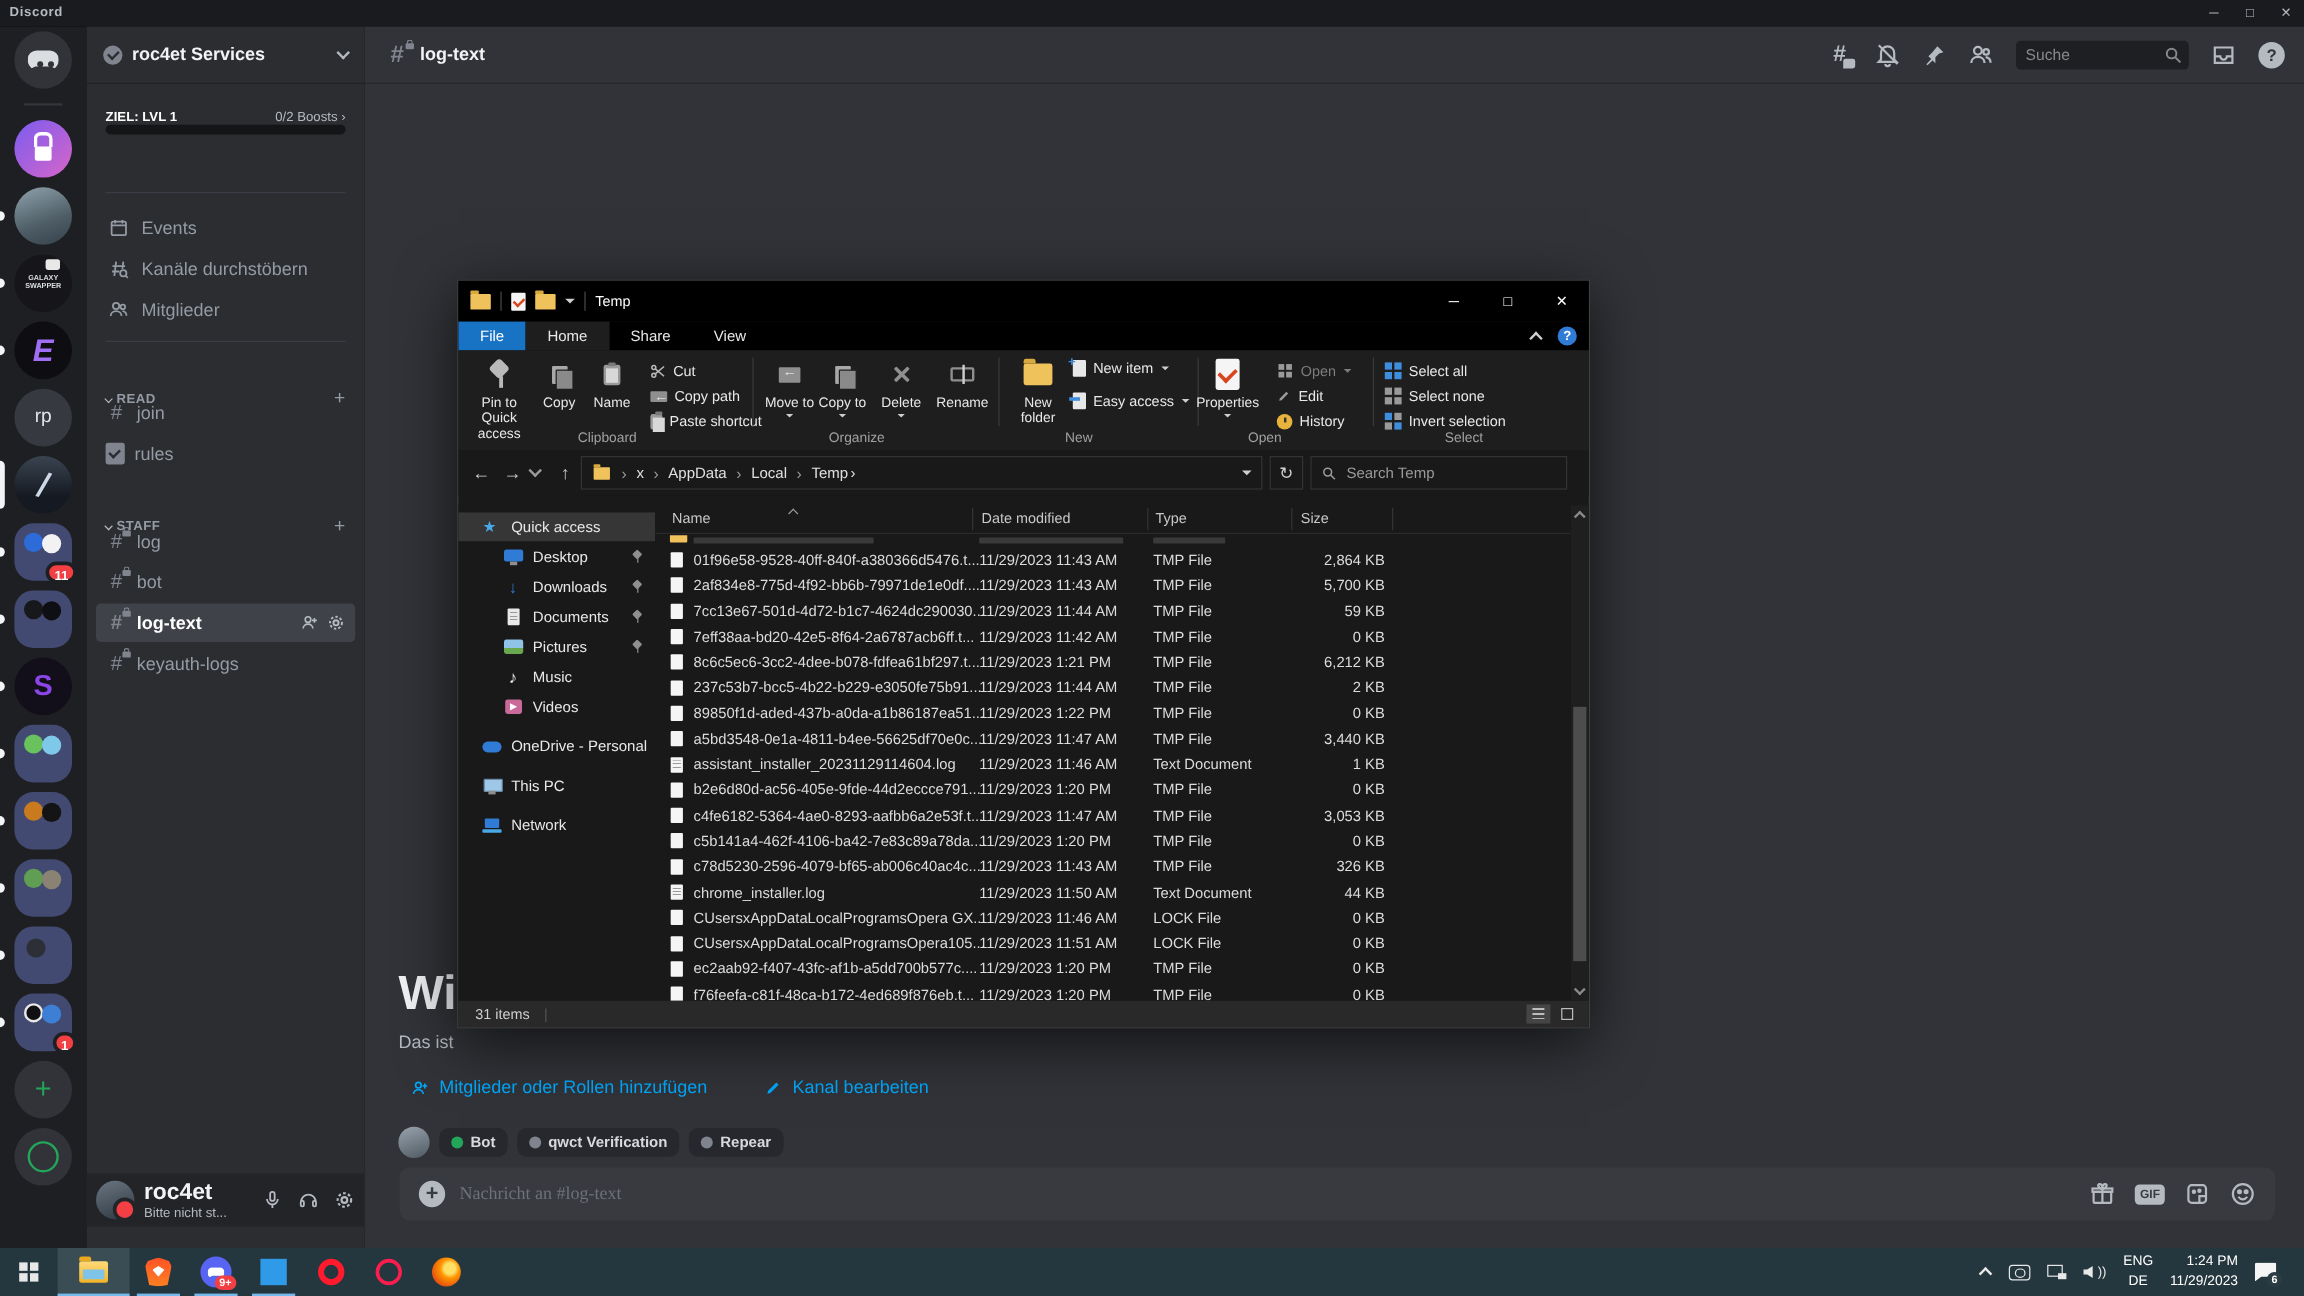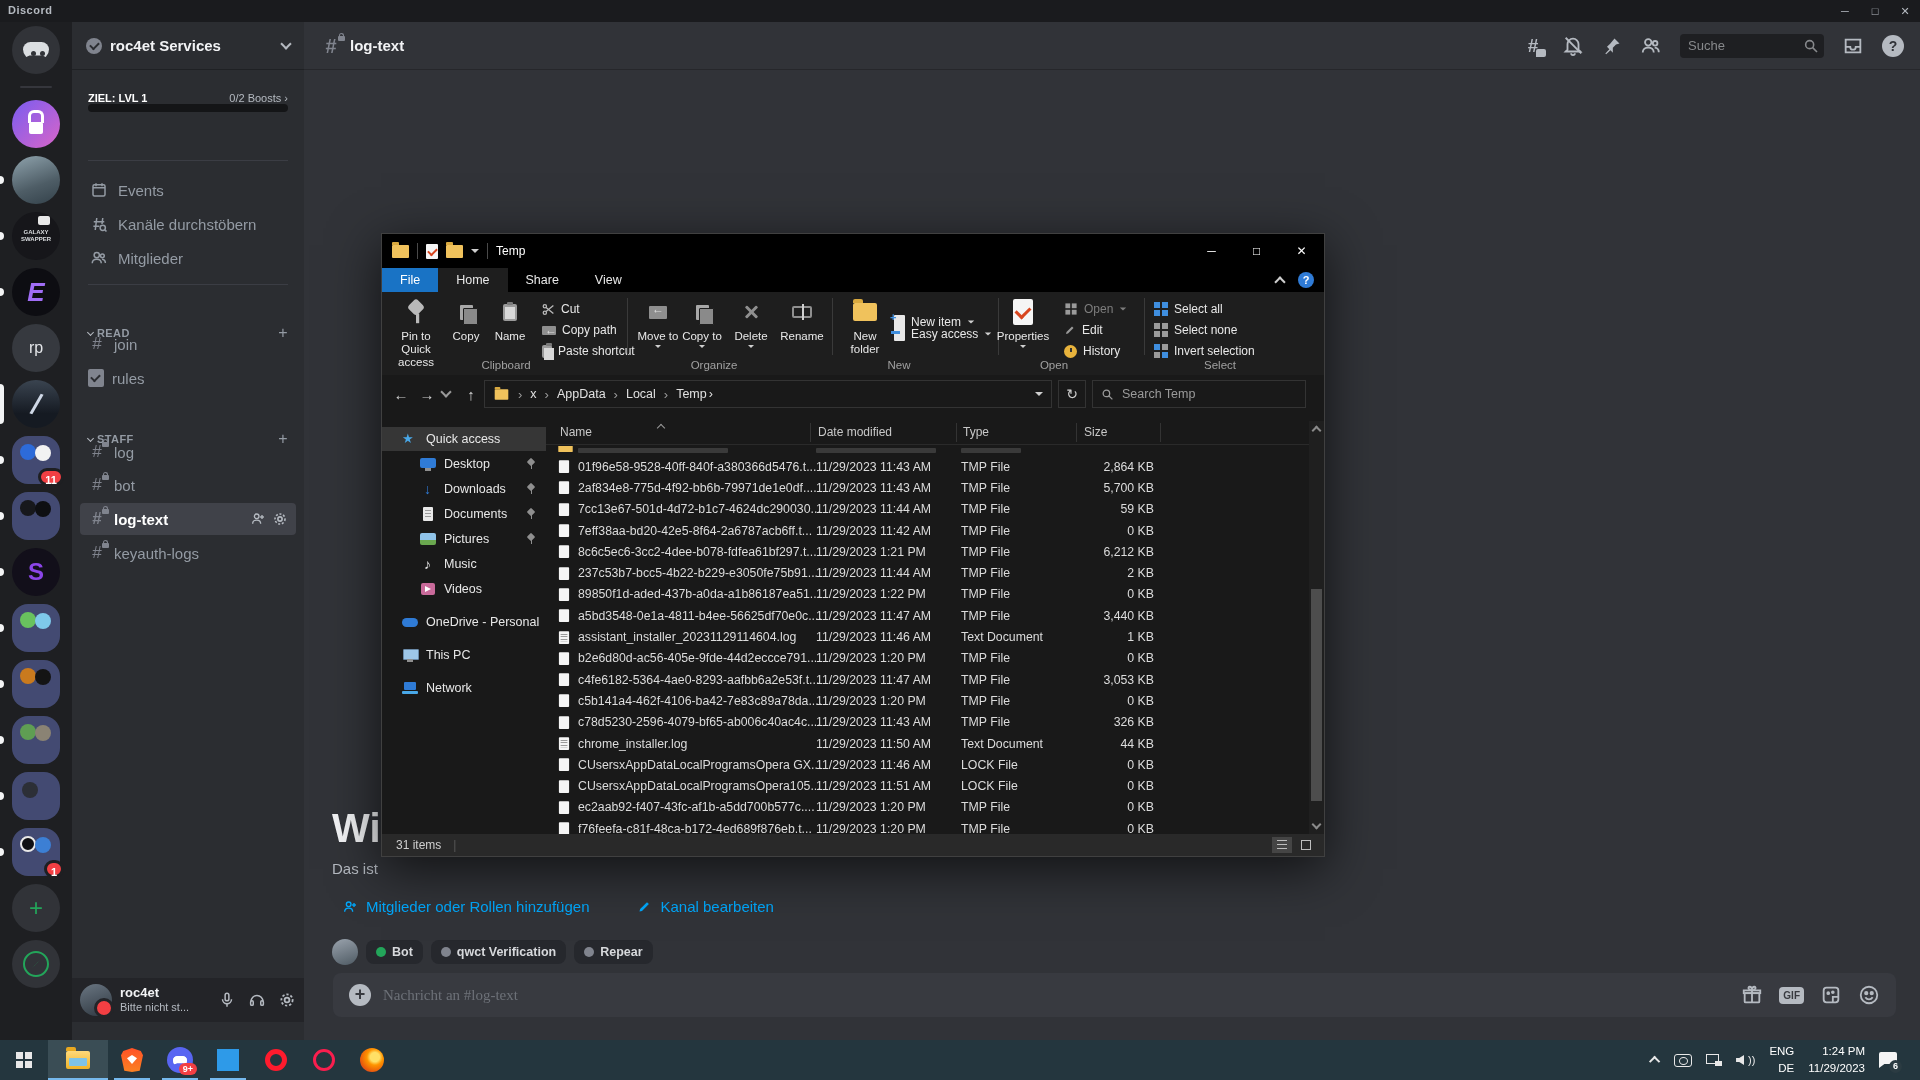--- a/index.html
+++ b/index.html
@@ -81,21 +81,21 @@
 .mlock{position:absolute;right:-3px;top:0;width:7px;height:5px;background:#80848e;border-radius:1px;}
 .mlock::before{content:'';position:absolute;left:1px;top:-3px;width:3px;height:3px;border:1.3px solid #80848e;border-bottom:none;border-radius:3px 3px 0 0;}
 .book-ic{width:16px;height:18px;background:#80848e;border-radius:2px;position:relative;flex:none;}
 .book-ic::after{content:'';position:absolute;left:3px;top:5px;width:7px;height:4px;border-left:2px solid #2b2d31;border-bottom:2px solid #2b2d31;transform:rotate(-45deg);}
 .ch-actions{margin-left:auto;display:flex;gap:6px;align-items:center;}
 
 #userbar{position:absolute;left:0;bottom:18px;width:232px;height:44px;background:#232428;display:flex;align-items:center;padding:0 8px;gap:8px;}
 #uav{width:32px;height:32px;border-radius:50%;background:linear-gradient(160deg,#6a7682,#2e3740);position:relative;flex:none;}
 #uav::after{content:'';position:absolute;right:-2px;bottom:-2px;width:14px;height:14px;border-radius:50%;background:#f23f43;border:3px solid #232428;}
 #uinfo{line-height:1.15;}
-#uname{color:#f2f3f5;font-size:13px;font-weight:600;}
+#uname{color:#f2f3f5;font-size:19px;font-weight:600;}
 #ustatus{color:#b5bac1;font-size:11px;}
 #uicons{margin-left:auto;display:flex;gap:12px;}
 
 #main{position:absolute;left:304px;top:22px;width:1616px;height:1018px;background:#313338;}
 #mheader{position:absolute;left:0;top:0;width:1616px;height:48px;border-bottom:1px solid #26272b;display:flex;align-items:center;padding:0 16px;}
 #mtitle{display:flex;align-items:center;gap:8px;color:#f2f3f5;font-weight:bold;font-size:15px;}
 #mtitle .ch-ic{font-size:20px;color:#80848e;width:22px;}
 #hicons{position:absolute;right:16px;display:flex;align-items:center;gap:18px;}
 #hsearch{width:144px;height:24px;background:#1e1f22;border:none;border-radius:4px;color:#dbdee1;font-size:13px;padding:0 26px 0 8px;}
 #hsearch::placeholder{color:#87898c;}
@@ -281,21 +281,21 @@
 .ff-ic{width:24px;height:24px;border-radius:50%;background:radial-gradient(circle at 62% 38%,#ffe066 0 22%,#ff9500 38%,#e8590c 70%,#b3326e 100%);}
 #tray{margin-left:auto;display:flex;align-items:center;gap:14px;padding-right:12px;color:#fff;}
 .tr-chev{width:8px;height:8px;border-left:2px solid #e8e8e8;border-top:2px solid #e8e8e8;transform:rotate(45deg) translateY(2px);}
 .cam-ic{width:18px;height:13px;border:1.5px solid #e8e8e8;border-radius:3px;position:relative;}
 .cam-ic::after{content:'';position:absolute;left:4px;top:2px;width:7px;height:6px;border:1.5px solid #e8e8e8;border-radius:50%;}
 .net-ic{width:16px;height:12px;position:relative;}
 .net-ic::before{content:'';position:absolute;left:0;top:0;width:11px;height:8px;border:1.5px solid #e8e8e8;}
 .net-ic::after{content:'';position:absolute;right:0;bottom:0;width:7px;height:5px;background:#e8e8e8;}
 .vol-ic{width:8px;height:10px;background:#e8e8e8;clip-path:polygon(0 30%,40% 30%,100% 0,100% 100%,40% 70%,0 70%);position:relative;}
 .vol-w{color:#e8e8e8;font-size:11px;margin-left:-10px;}
-.lang{font-size:11.5px;line-height:1.45;text-align:right;}
+.lang{font-size:11.5px;line-height:1.45;text-align:center;}
 .clock{font-size:11.5px;line-height:1.45;text-align:right;}
 .notif{position:relative;width:18px;height:16px;background:#f5f5f5;border-radius:2px 2px 2px 0;clip-path:polygon(0 0,100% 0,100% 75%,30% 75%,0 100%);}
 .notif-b{position:absolute;right:4px;bottom:2px;width:13px;height:13px;border-radius:50%;background:#2b3b42;color:#fff;font-size:9px;text-align:center;line-height:13px;font-weight:bold;}
 svg{display:block;}
 </style>
 </head>
 <body>
 
 <div id="dtitle">
   <span class="t">Discord</span>
@@ -735,21 +735,21 @@
     <span class="rgroup-label" style="left:332px">Organize</span>
 
     <div class="rsep" style="left:450px"></div>
 
     <div class="bigbtn" style="left:458px;width:50px">
       <div class="bic">
           <span class="nf"></span>
         </div>
       <span>New folder</span>
     </div>
-    <div class="smallbtn" style="left:512px;top:20px">
+    <div class="smallbtn" style="left:512px;top:5px">
       <span class="mini-pg pls"></span>
       <span>New item</span>
         <span class="caret" style="transform:scale(.8)"></span>
     </div>
     <div class="smallbtn" style="left:512px;top:32px">
       <span class="mini-pg blue"></span>
       <span>Easy access</span>
         <span class="caret" style="transform:scale(.8)"></span>
     </div>
     <span class="rgroup-label" style="left:517px">New</span>

